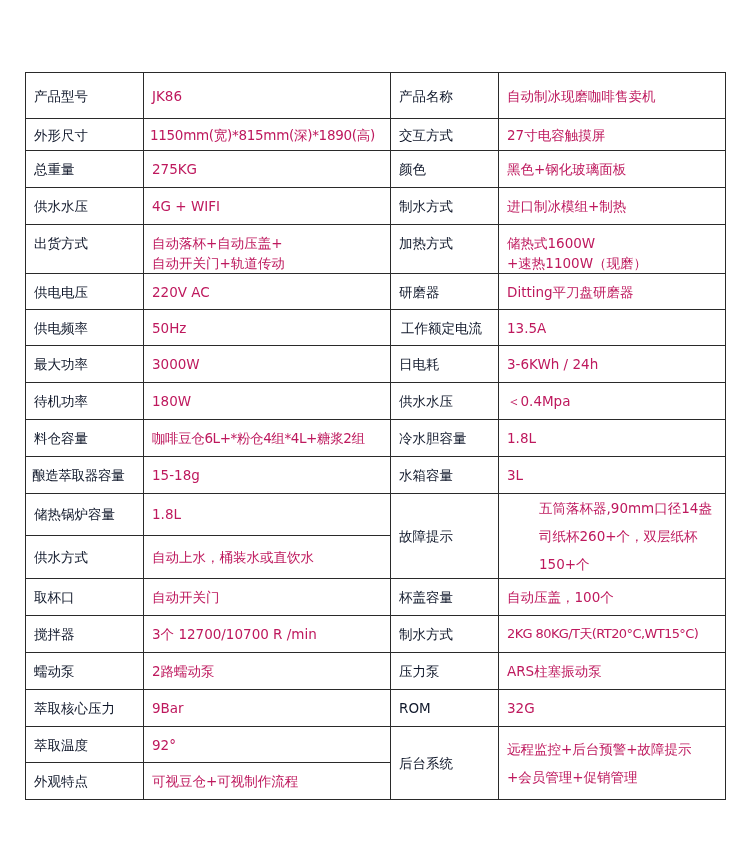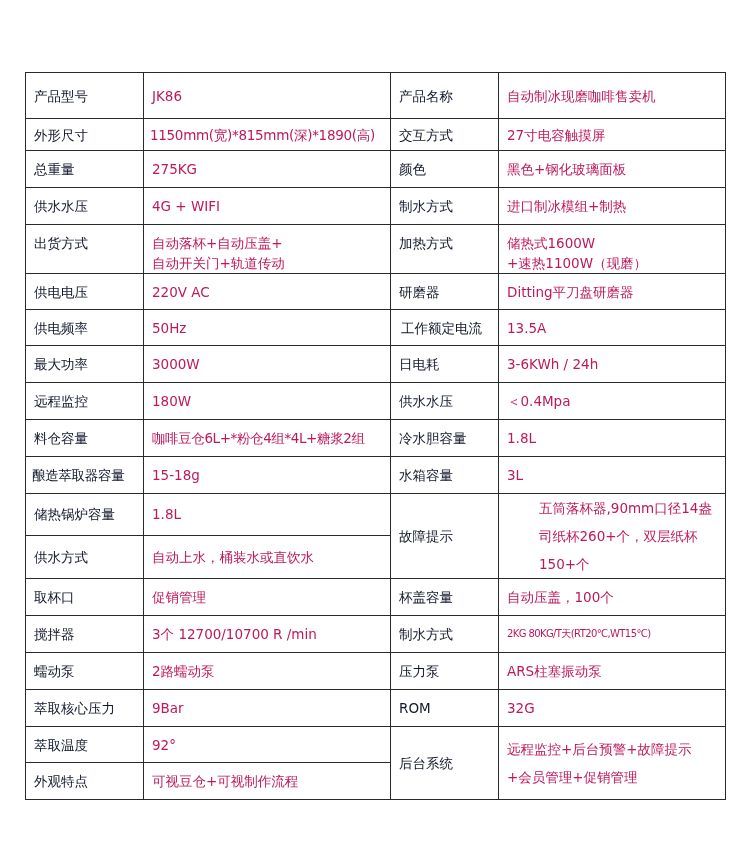--- a/index.html
+++ b/index.html
@@ -109,21 +109,21 @@
       <td class="label" style="padding-left:10px;">工作额定电流</td>
       <td class="value">13.5A</td>
     </tr>
     <tr style="height:37px">
       <td class="label">最大功率</td>
       <td class="value">3000W</td>
       <td class="label">日电耗</td>
       <td class="value">3-6KWh / 24h</td>
     </tr>
     <tr style="height:37px">
-      <td class="label">远程监控</td>
+      <td class="label">待机功率</td>
       <td class="value">180W</td>
       <td class="label">供水水压</td>
       <td class="value">＜0.4Mpa</td>
     </tr>
     <tr style="height:37px">
       <td class="label">料仓容量</td>
       <td class="value" style="letter-spacing:-0.4px;">咖啡豆仓6L+*粉仓4组*4L+糖浆2组</td>
       <td class="label">冷水胆容量</td>
       <td class="value">1.8L</td>
     </tr>
@@ -138,29 +138,29 @@
       <td class="value">1.8L</td>
       <td class="label" rowspan="2">故障提示</td>
       <td class="value wrap loose" rowspan="2" style="padding-right:4px;padding-left:40px;">五筒落杯器,90mm口径14盎司纸杯260+个，双层纸杯150+个</td>
     </tr>
     <tr style="height:37px">
       <td class="label">供水方式</td>
       <td class="value">自动上水，桶装水或直饮水</td>
     </tr>
     <tr style="height:37px">
       <td class="label">取杯口</td>
-      <td class="value">促销管理</td>
+      <td class="value">自动开关门</td>
       <td class="label">杯盖容量</td>
       <td class="value">自动压盖，100个</td>
     </tr>
     <tr style="height:37px">
       <td class="label">搅拌器</td>
       <td class="value">3个 12700/10700 R /min</td>
       <td class="label">制水方式</td>
-      <td class="value" style="letter-spacing:-0.6px;font-size:10px;">2KG 80KG/T天(RT20°C,WT15°C)</td>
+      <td class="value" style="letter-spacing:-0.6px;font-size:13px;">2KG 80KG/T天(RT20°C,WT15°C)</td>
     </tr>
     <tr style="height:37px">
       <td class="label">蠕动泵</td>
       <td class="value">2路蠕动泵</td>
       <td class="label">压力泵</td>
       <td class="value">ARS柱塞振动泵</td>
     </tr>
     <tr style="height:37px">
       <td class="label">萃取核心压力</td>
       <td class="value">9Bar</td>

